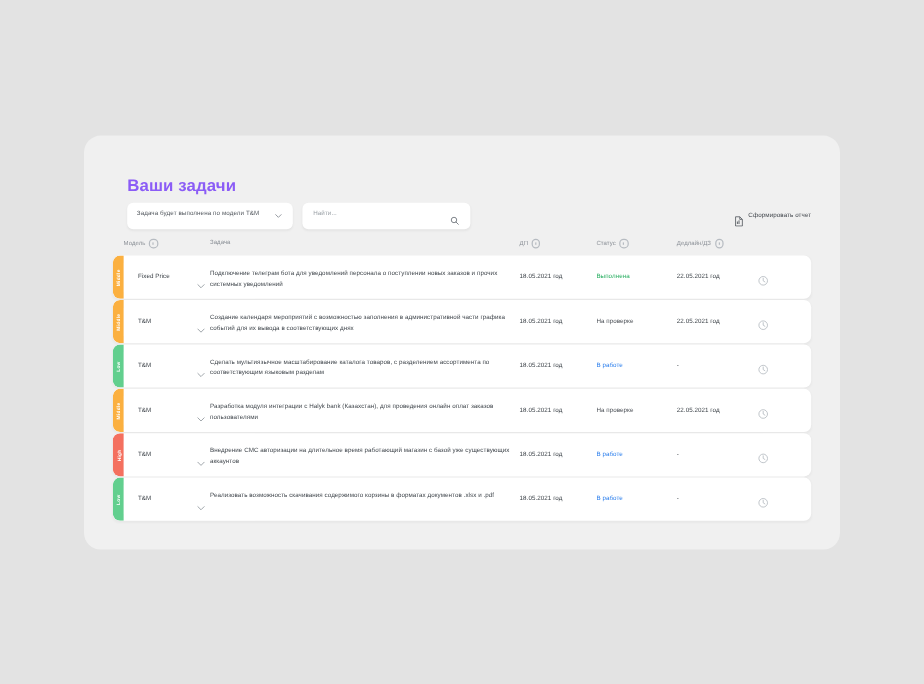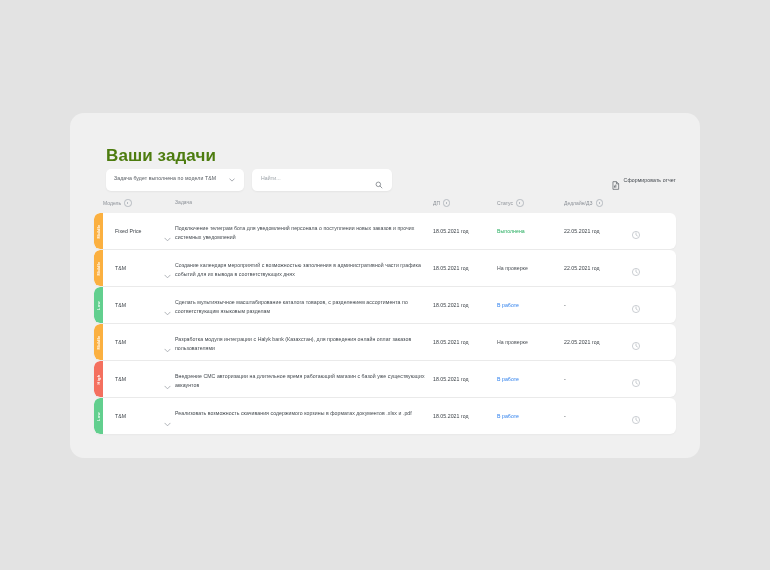--- a/index.html
+++ b/index.html
@@ -20,23 +20,23 @@
     width: 630px;
     height: 345px;
     background: #f0f0f0;
     border-radius: 14px;
     box-sizing: border-box;
   }
   .page-title {
     position: absolute;
     left: 36px;
     top: 33px;
-    font-size: 17px;
+    font-size: 14px;
     font-weight: bold;
-    color: #4d7c0f;
+    color: #8b5cf6;
     letter-spacing: 0.1px;
   }
   
   .toolbar {
     position: absolute;
     left: 36px;
     top: 56px;
     right: 24px;
     height: 22px;
   }

